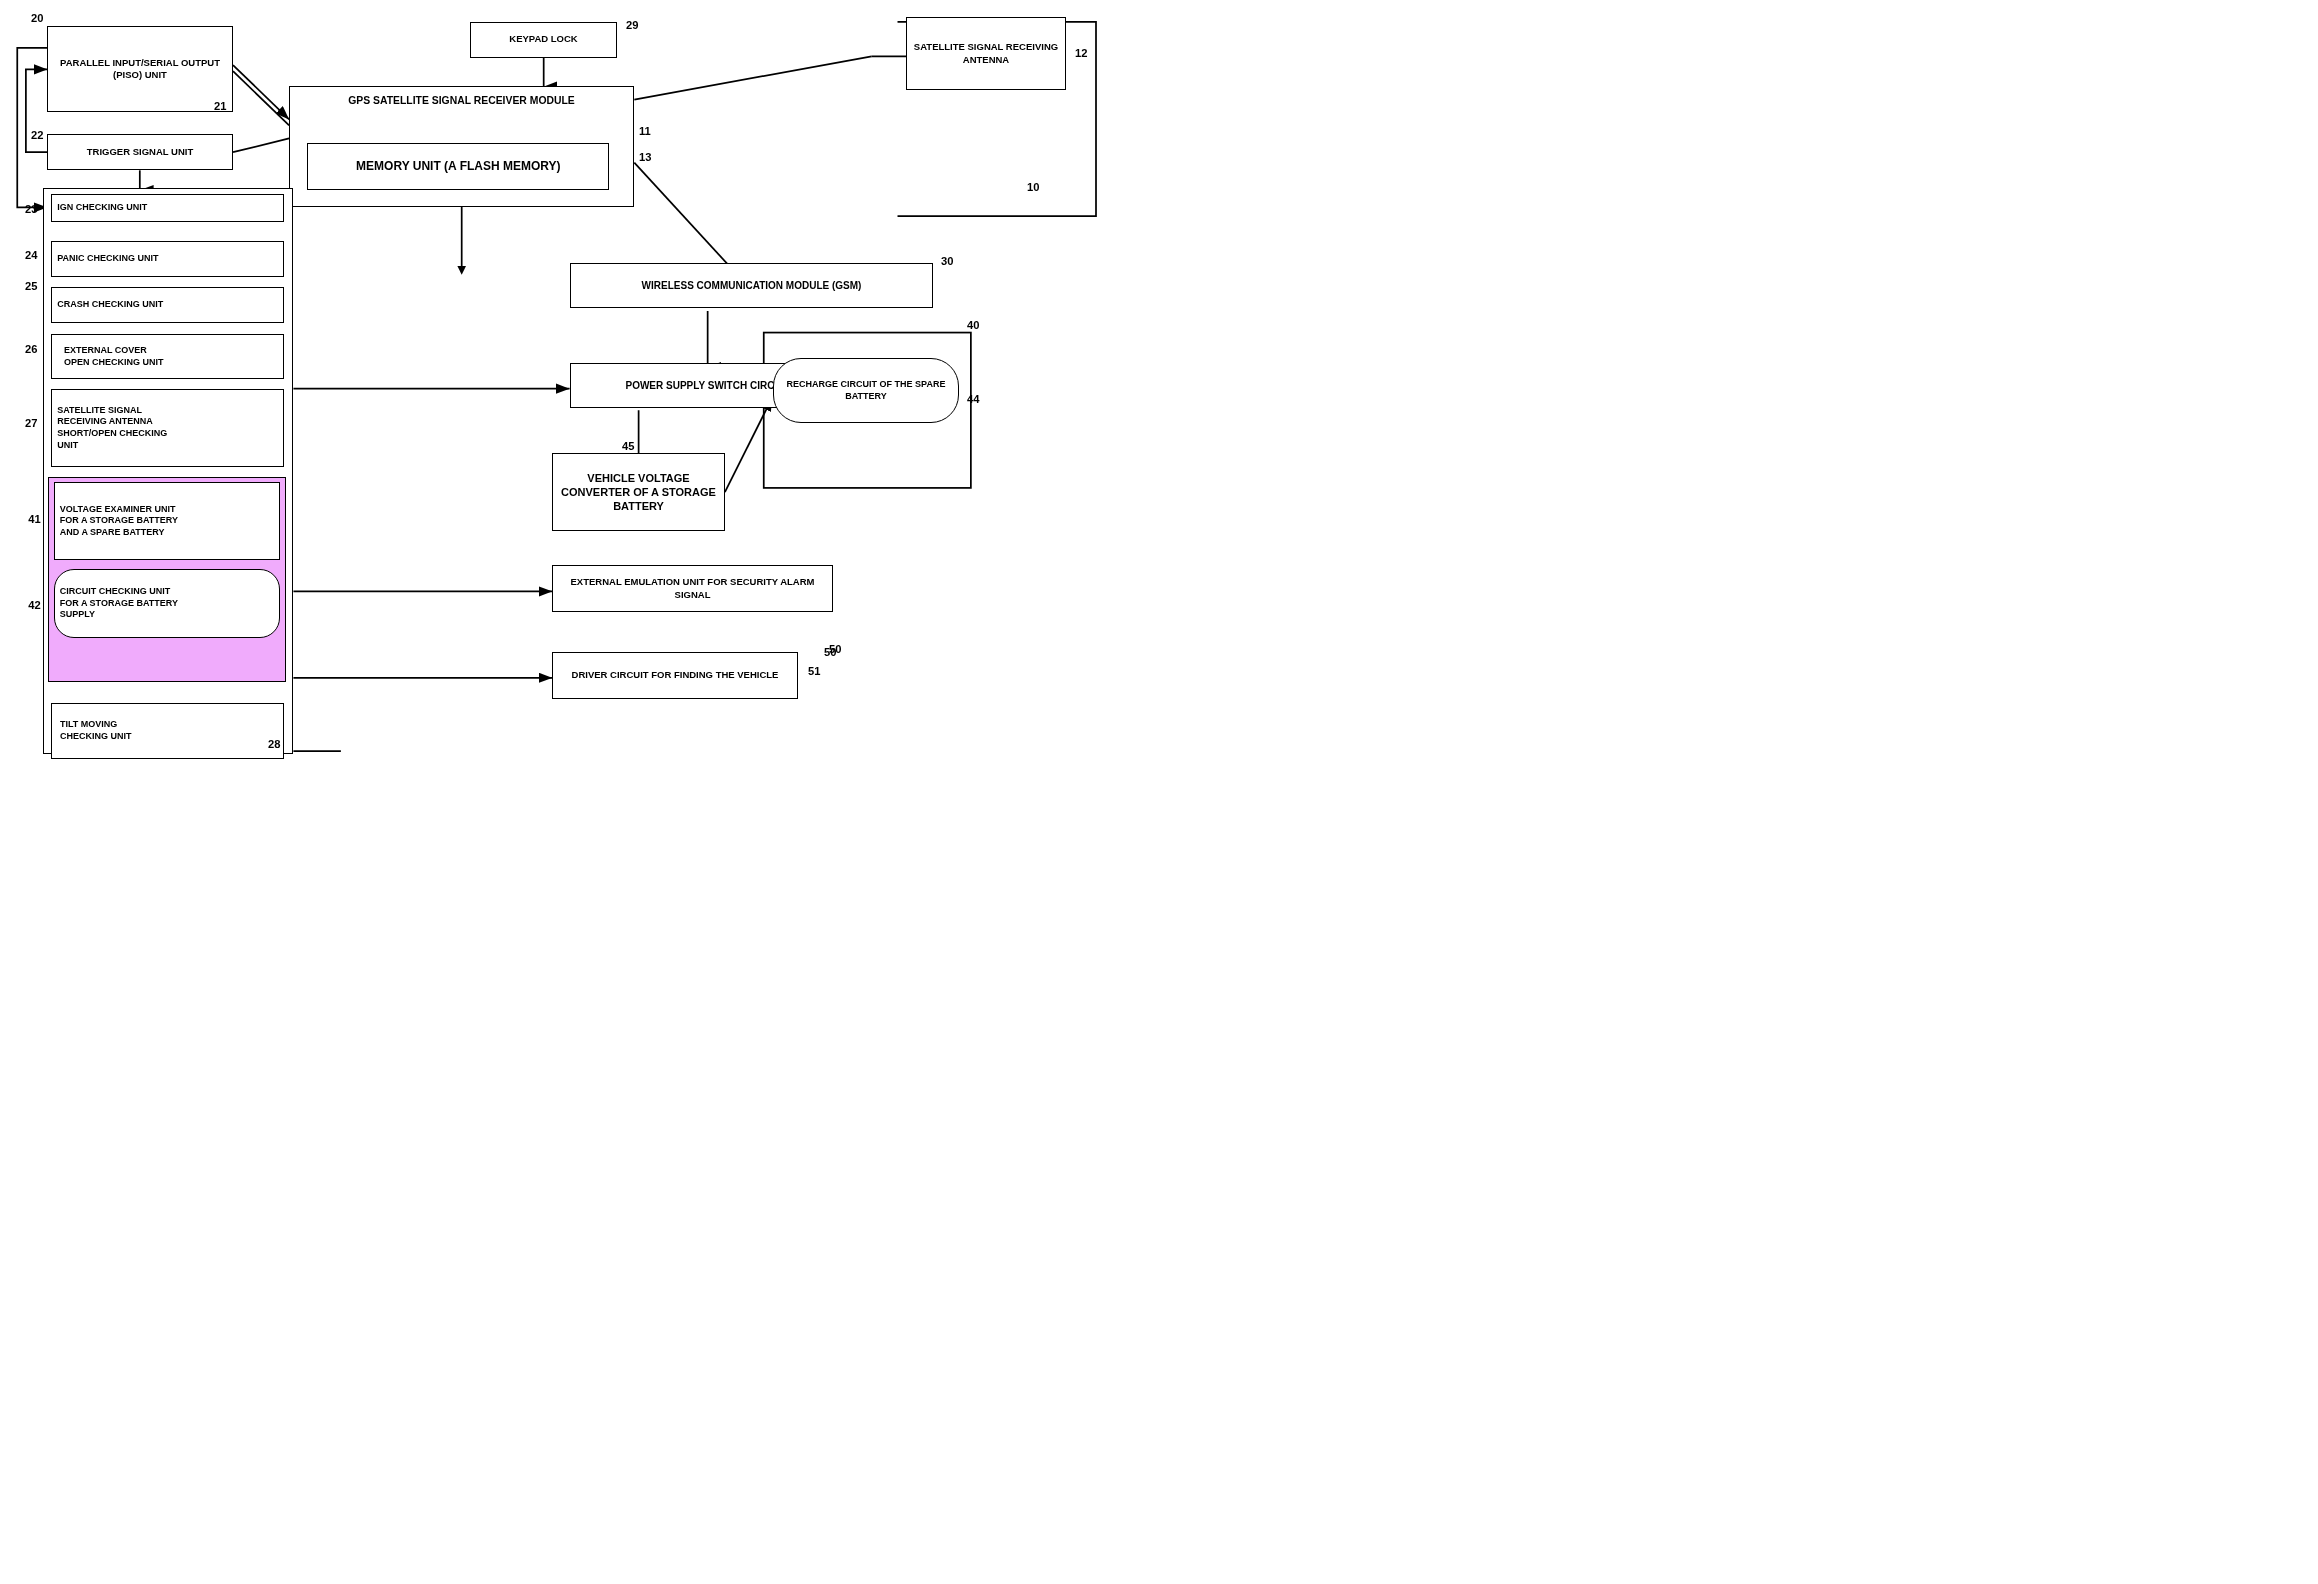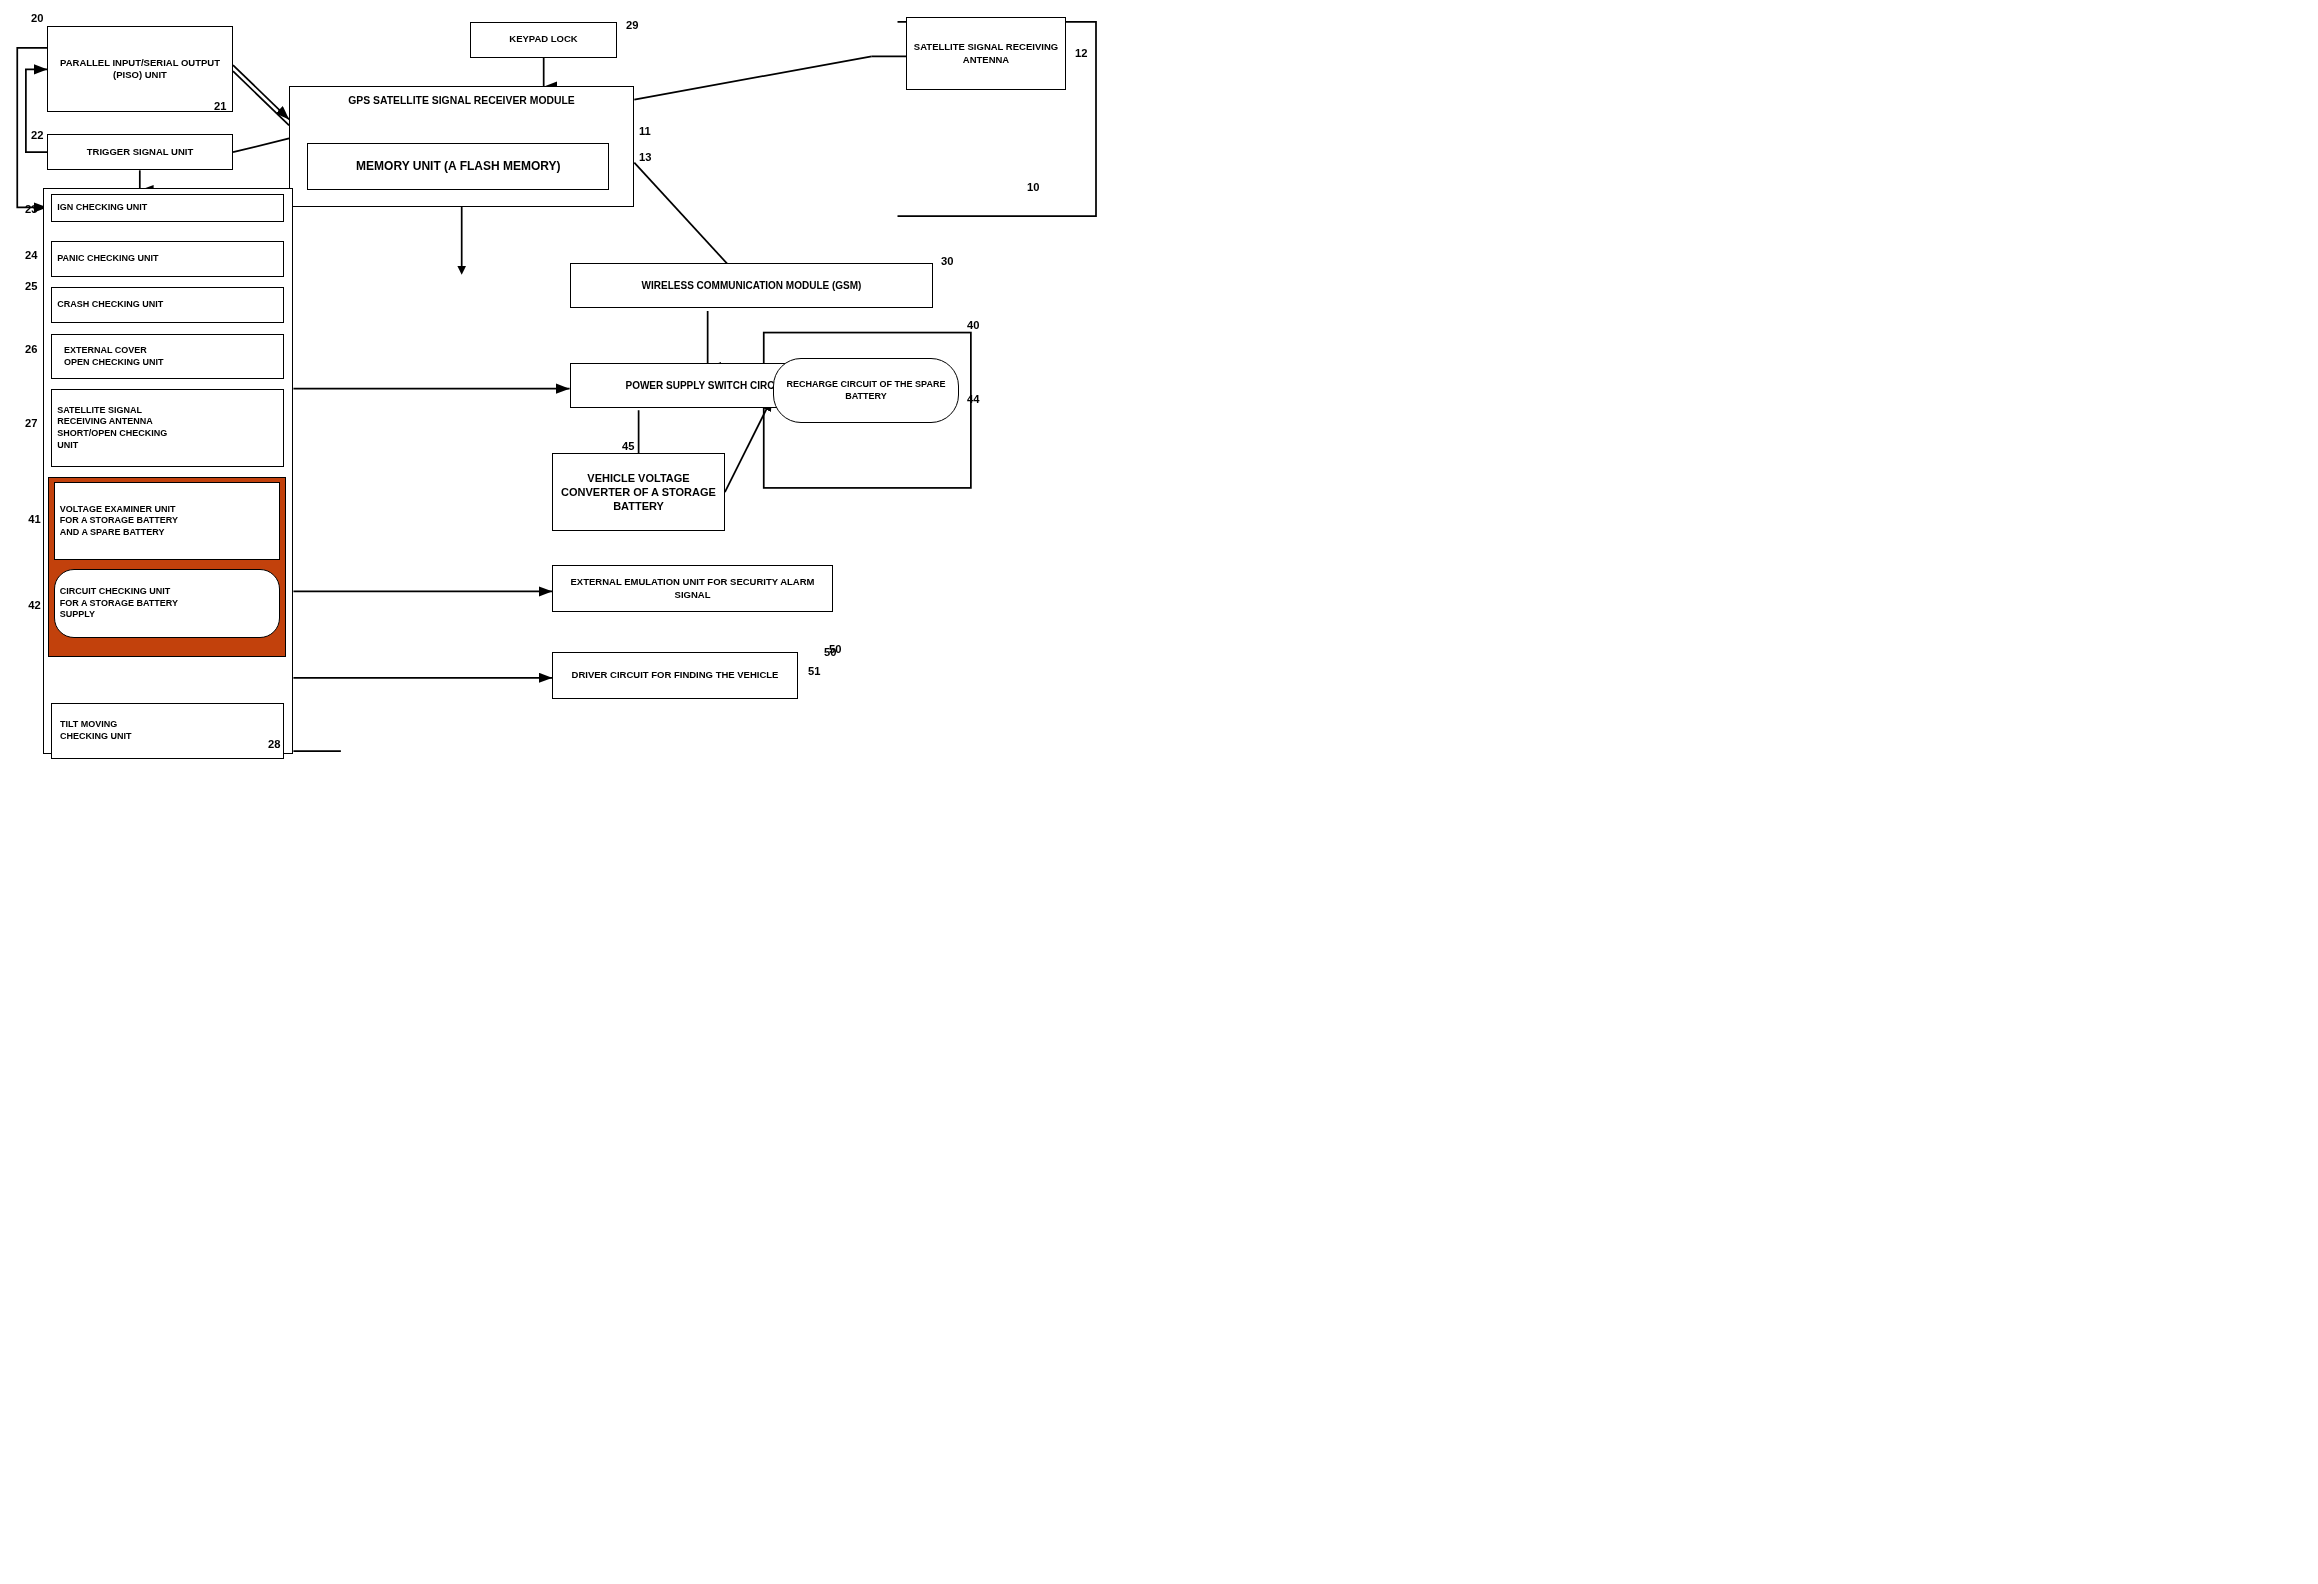--- a/index.html
+++ b/index.html
@@ -221,21 +221,21 @@
     <div class="box-inner" style="position:absolute; left:7px; top:145px; width:233px; height:45px;padding-left:12px;">
       <span>EXTERNAL COVER<br>OPEN CHECKING UNIT</span>
     </div>
     <span class="ref-num" style="left:-19px; top:154px;">26</span>
 
     <div class="box-inner" style="position:absolute; left:7px; top:200px; width:233px; height:78px;">
       <span>SATELLITE SIGNAL<br>RECEIVING ANTENNA<br>SHORT/OPEN CHECKING<br>UNIT</span>
     </div>
     <span class="ref-num" style="left:-19px; top:228px;">27</span>
 
-    <div style="position:absolute; left:4.3px; top:288px; width:238px; height:180px; border:1.7px solid #000; background:#c2410c;">
+    <div style="position:absolute; left:4.3px; top:288px; width:238px; height:205px; border:1.7px solid #000; background:#f0abfc;">
 
       <div class="box-inner" style="position:absolute; left:4.3px; top:4.3px; width:226px; height:78px;">
         <span>VOLTAGE EXAMINER UNIT<br>FOR A STORAGE BATTERY<br>AND A SPARE BATTERY</span>
       </div>
       <span class="ref-num" style="left:-21px; top:35px;">41</span>
 
       <div class="box-inner" style="position:absolute; left:4.3px; top:91px; width:226px; height:69px;border-radius:20px;">
         <span>CIRCUIT CHECKING UNIT<br>FOR A STORAGE BATTERY<br>SUPPLY</span>
       </div>
       <span class="ref-num" style="left:-21px; top:121px;">42</span>

